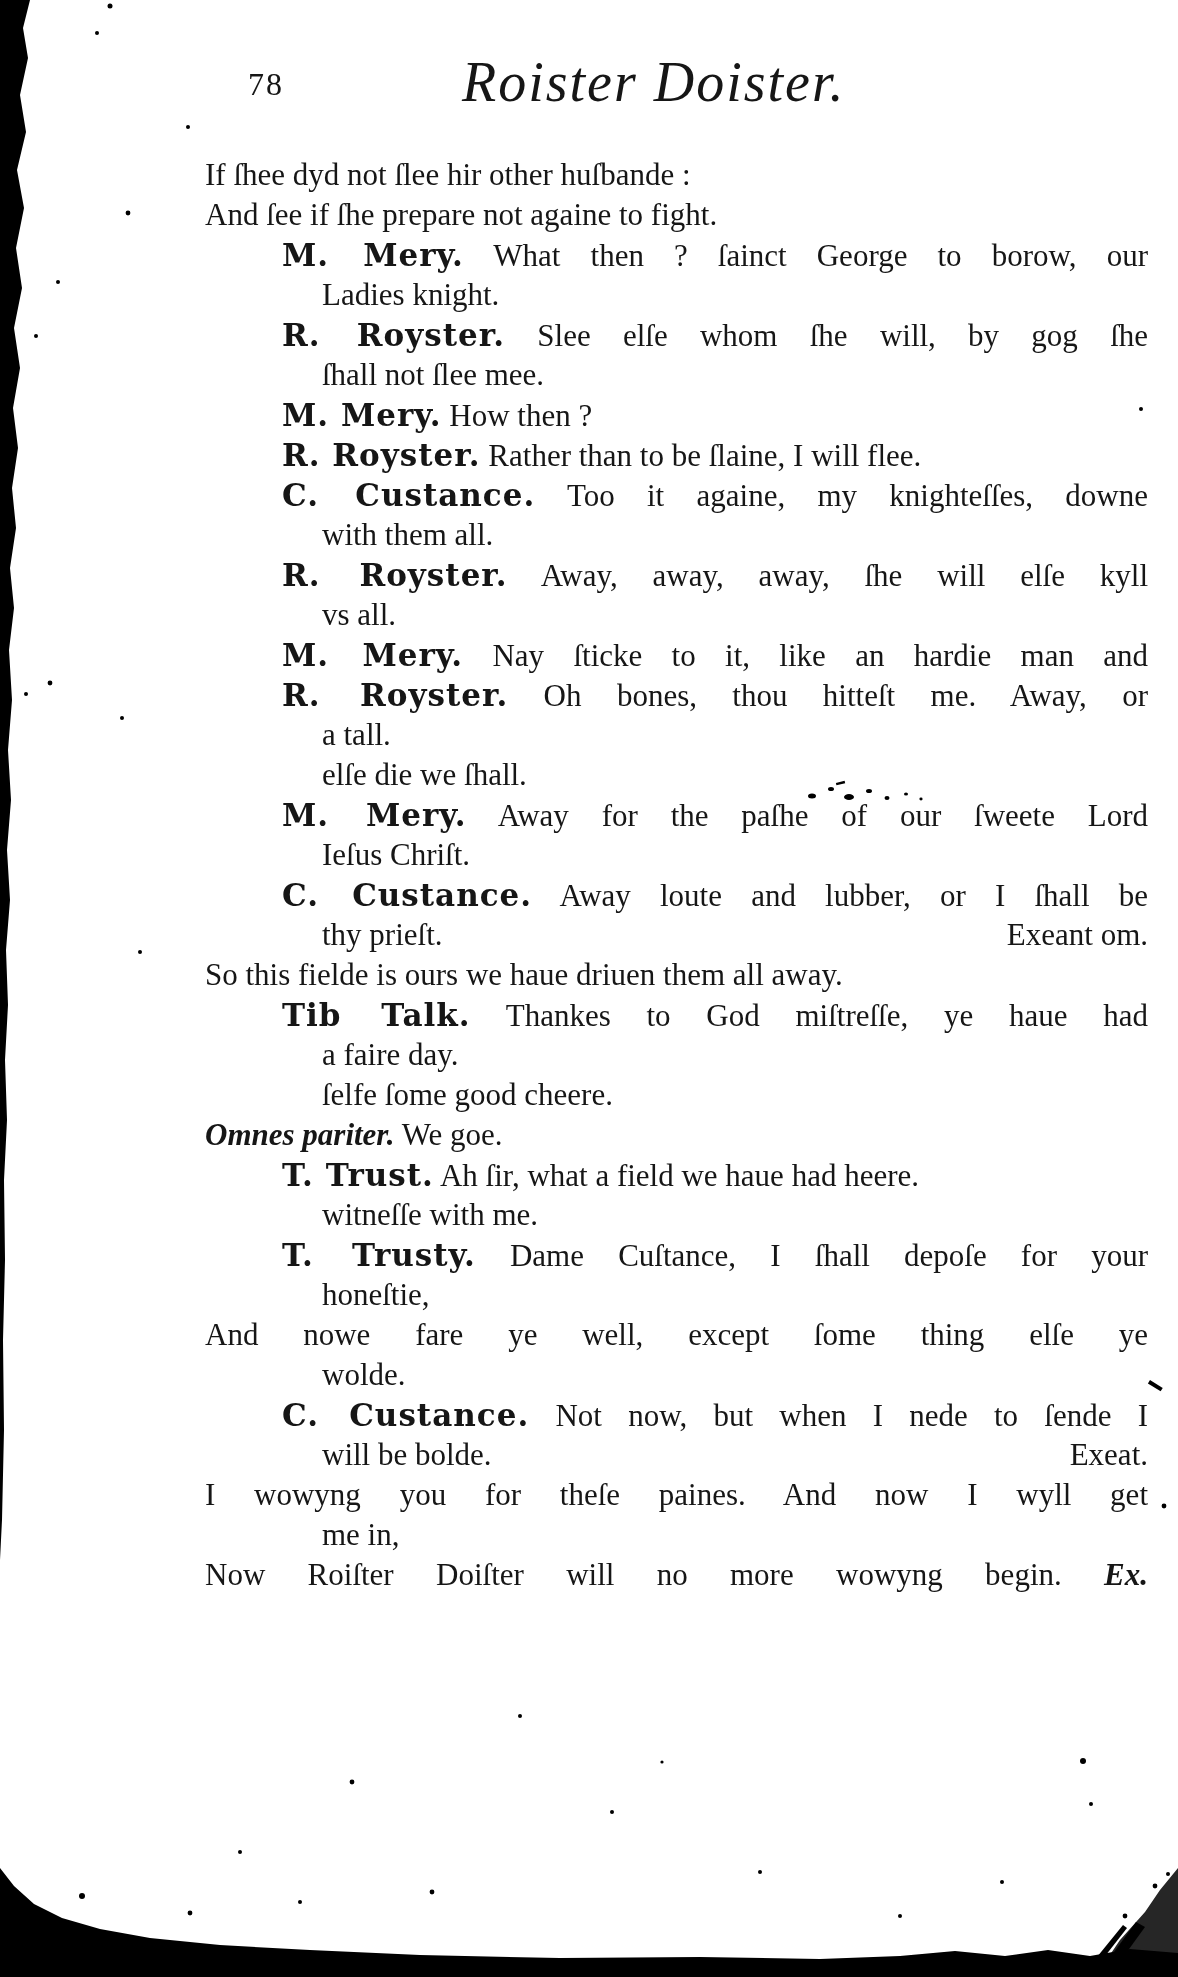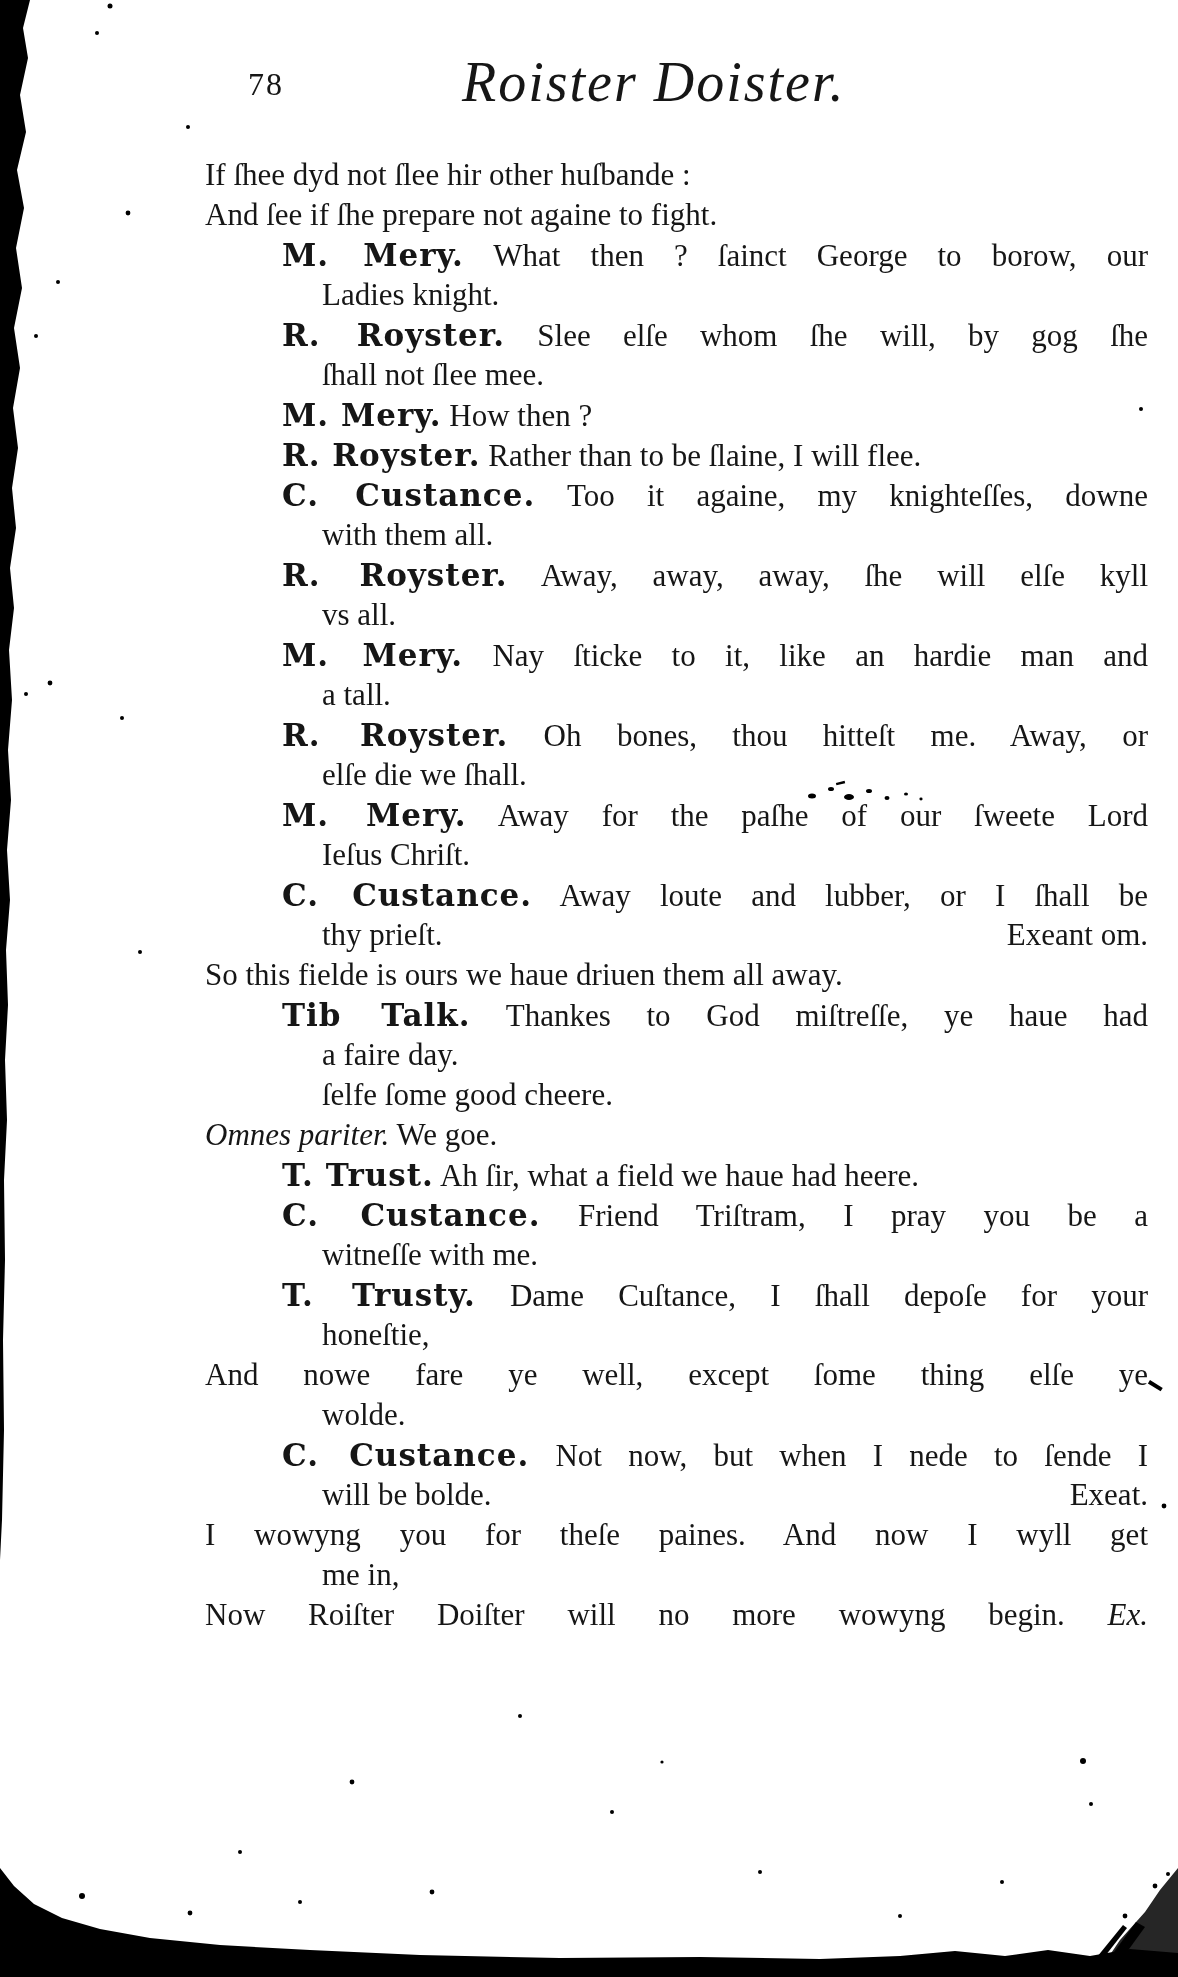--- a/index.html
+++ b/index.html
@@ -38,21 +38,21 @@
     text-align-last:justify;
     overflow:hidden;
   }
   .line.indent-speaker{padding-left:77px;}
   .line.indent-cont{padding-left:117px;}
   .seg-bl{
     font-weight:bold;
     font-family:"DejaVu Serif","Liberation Serif",serif;
     letter-spacing:1px;
   }
-  .seg-it{font-style:italic;}
+  .seg-it{font-style:italic;font-weight:bold;}
   .note{
     position:absolute;right:0;top:0;
     line-height:40px;
   }
   svg.artifacts{
     position:absolute;inset:0;
     pointer-events:none;
   }
 </style>
 </head>
@@ -131,34 +131,33 @@
       <div class="line indent-cont"><span class="seg-rm">Ladies knight.</span></div>
       <div class="line indent-speaker justify"><span class="seg-bl">R. Royster.</span><span class="seg-rm"> Slee elſe whom ſhe will, by gog ſhe</span></div>
       <div class="line indent-cont"><span class="seg-rm">ſhall not ſlee mee.</span></div>
       <div class="line indent-speaker"><span class="seg-bl">M. Mery.</span><span class="seg-rm"> How then ?</span></div>
       <div class="line indent-speaker"><span class="seg-bl">R. Royster.</span><span class="seg-rm"> Rather than to be ſlaine, I will flee.</span></div>
       <div class="line indent-speaker justify"><span class="seg-bl">C. Custance.</span><span class="seg-rm"> Too it againe, my knighteſſes, downe</span></div>
       <div class="line indent-cont"><span class="seg-rm">with them all.</span></div>
       <div class="line indent-speaker justify"><span class="seg-bl">R. Royster.</span><span class="seg-rm"> Away, away, away, ſhe will elſe kyll</span></div>
       <div class="line indent-cont"><span class="seg-rm">vs all.</span></div>
       <div class="line indent-speaker justify"><span class="seg-bl">M. Mery.</span><span class="seg-rm"> Nay ſticke to it, like an hardie man and</span></div>
+      <div class="line indent-speaker justify"><span class="seg-bl">R. Royster.</span><span class="seg-rm"> Oh bones, thou hitteſt me.  Away, or</span></div>
       <div class="line indent-cont"><span class="seg-rm">a tall.</span></div>
-      <div class="line indent-speaker justify"><span class="seg-bl">R. Royster.</span><span class="seg-rm"> Oh bones, thou hitteſt me.  Away, or</span></div>
       <div class="line indent-cont"><span class="seg-rm">elſe die we ſhall.</span></div>
       <div class="line indent-speaker justify"><span class="seg-bl">M. Mery.</span><span class="seg-rm"> Away for the paſhe of our ſweete Lord</span></div>
       <div class="line indent-cont"><span class="seg-rm">Ieſus Chriſt.</span></div>
       <div class="line indent-speaker justify"><span class="seg-bl">C. Custance.</span><span class="seg-rm"> Away loute and lubber, or I ſhall be</span></div>
       <div class="line indent-cont"><span class="seg-rm">thy prieſt.</span><span class="note">Exeant om.</span></div>
       <div class="line indent-flush"><span class="seg-rm">So this fielde is ours we haue driuen them all away.</span></div>
       <div class="line indent-speaker justify"><span class="seg-bl">Tib Talk.</span><span class="seg-rm"> Thankes to God miſtreſſe, ye haue had</span></div>
       <div class="line indent-cont"><span class="seg-rm">a faire day.</span></div>
       <div class="line indent-cont"><span class="seg-rm">ſelfe ſome good cheere.</span></div>
       <div class="line indent-flush"><span class="seg-it">Omnes pariter.</span><span class="seg-rm"> We goe.</span></div>
       <div class="line indent-speaker"><span class="seg-bl">T. Trust.</span><span class="seg-rm"> Ah ſir, what a field we haue had heere.</span></div>
-      <div class="line indent-speaker justify"><span class="seg-bl">C. Custance.</span><span class="seg-rm"> Friend Triſtram, I pray you be a</span></div>
       <div class="line indent-cont"><span class="seg-rm">witneſſe with me.</span></div>
       <div class="line indent-speaker justify"><span class="seg-bl">T. Trusty.</span><span class="seg-rm"> Dame Cuſtance, I ſhall depoſe for your</span></div>
       <div class="line indent-cont"><span class="seg-rm">honeſtie,</span></div>
       <div class="line indent-flush justify"><span class="seg-rm">And nowe fare ye well, except ſome thing elſe ye</span></div>
       <div class="line indent-cont"><span class="seg-rm">wolde.</span></div>
       <div class="line indent-speaker justify"><span class="seg-bl">C. Custance.</span><span class="seg-rm"> Not now, but when I nede to ſende I</span></div>
       <div class="line indent-cont"><span class="seg-rm">will be bolde.</span><span class="note">Exeat.</span></div>
       <div class="line indent-flush justify"><span class="seg-rm">I wowyng you for theſe paines.  And now I wyll get</span></div>
       <div class="line indent-cont"><span class="seg-rm">me in,</span></div>
       <div class="line indent-flush justify"><span class="seg-rm">Now Roiſter Doiſter will no more wowyng begin.</span><span class="seg-it"> Ex.</span></div>

